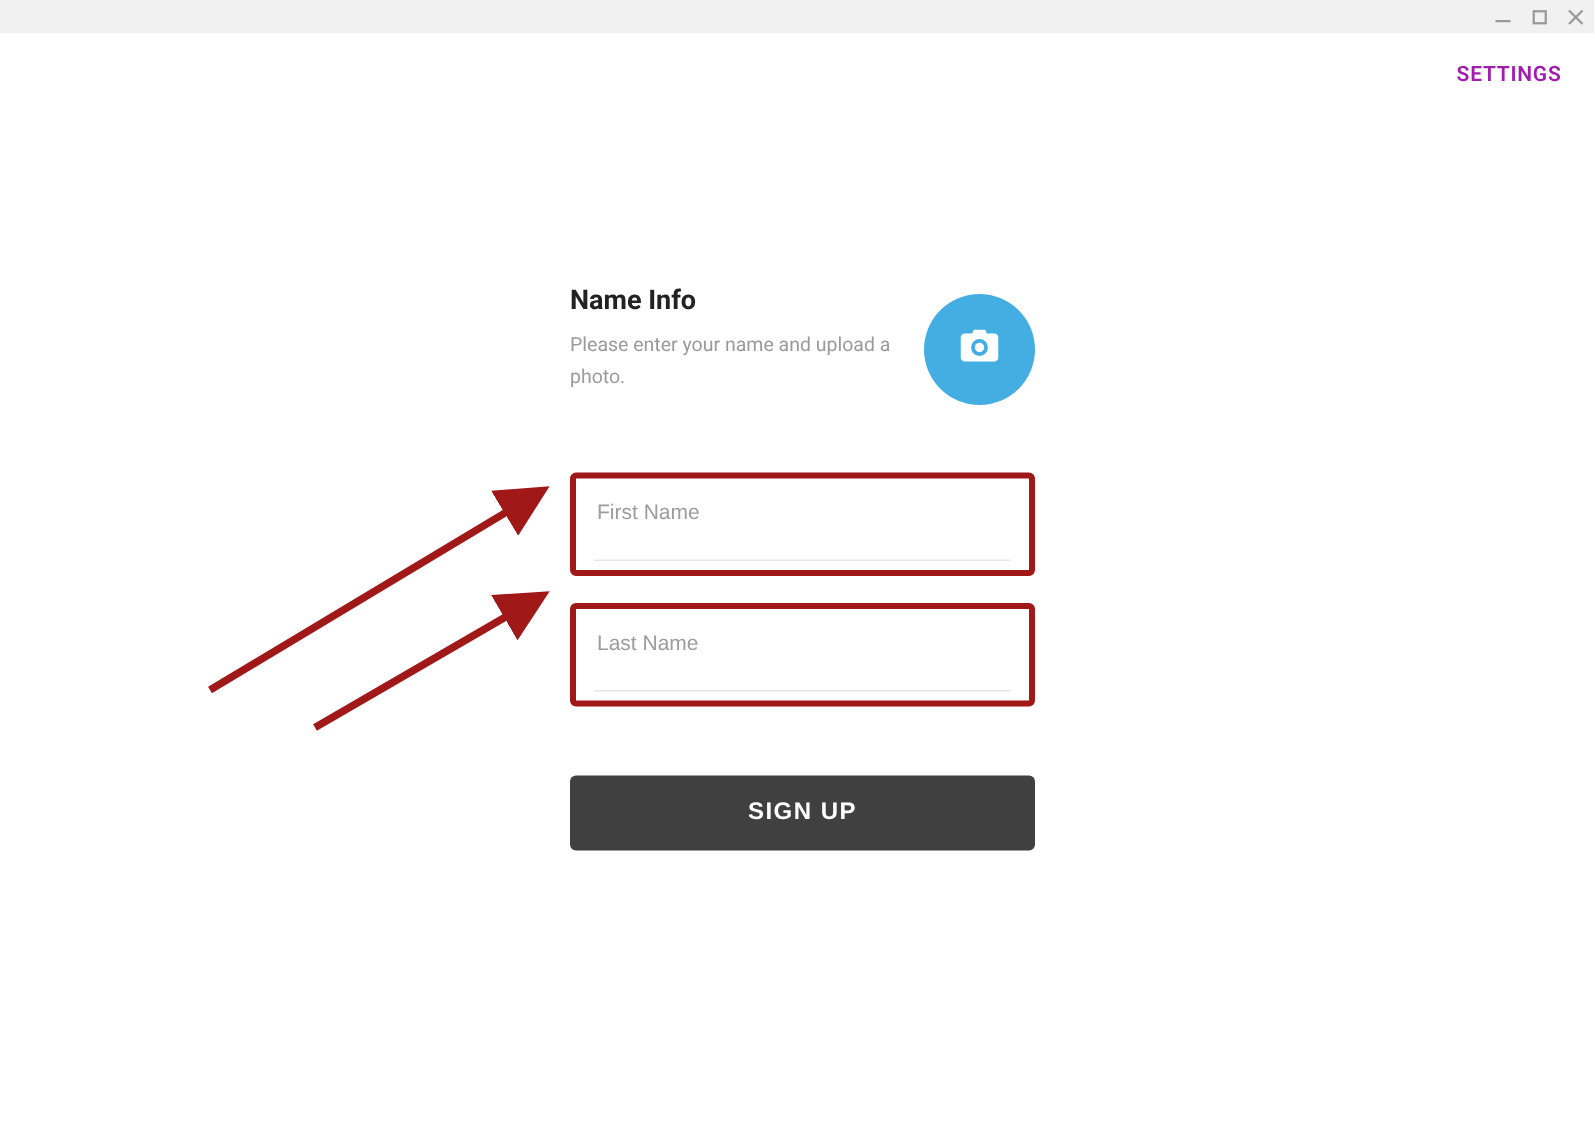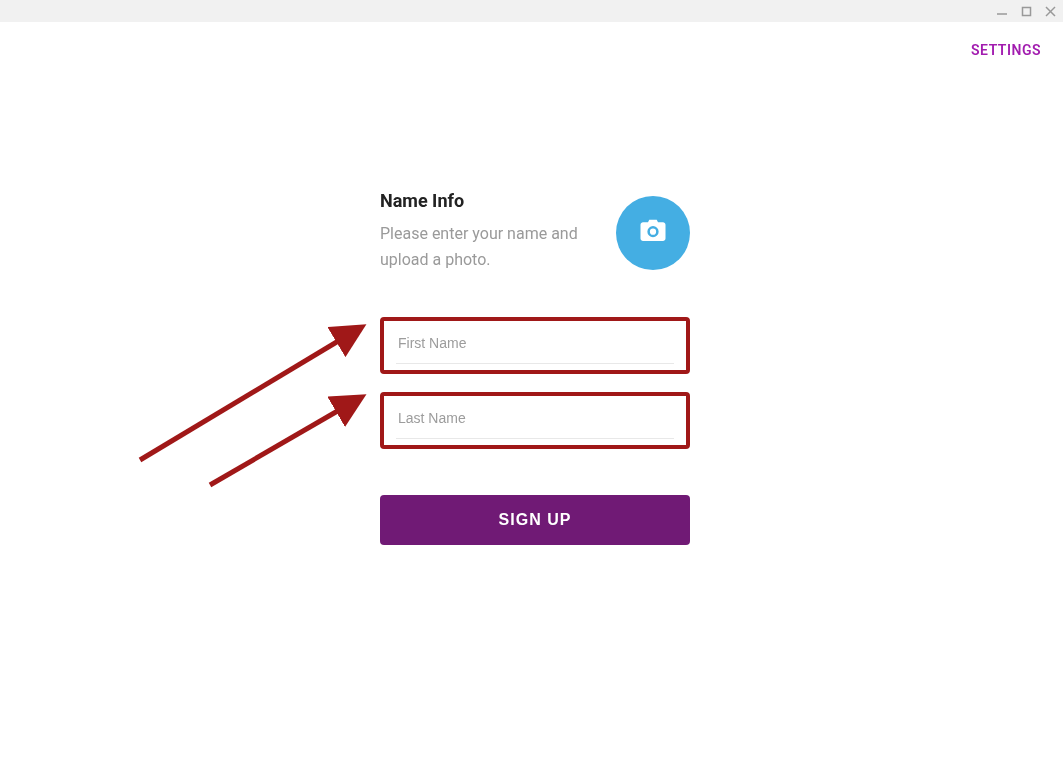--- a/index.html
+++ b/index.html
@@ -59,21 +59,21 @@
       flex: 1;
       padding-right: 10px;
     }
     .form-title {
       font-size: 18px;
       font-weight: 700;
       color: #222;
       margin-bottom: 10px;
     }
     .form-subtitle {
-      font-size: 16px;
+      font-size: 13px;
       color: #9a9a9a;
       line-height: 1.6;
     }
     .photo-btn {
       width: 74px;
       height: 74px;
       border-radius: 50%;
       background: #44aee3;
       display: flex;
       align-items: center;
@@ -84,33 +84,33 @@
     .field-box {
       border: 4px solid #a01818;
       border-radius: 4px;
       padding: 10px 12px 6px 12px;
       margin-bottom: 18px;
     }
     .text-input {
       width: 100%;
       border: none;
       border-bottom: 1px solid #e8e8e8;
-      padding: 4px 2px 12px 2px;
+      padding: 4px 2px 24px 2px;
       font-size: 14px;
       color: #333;
       outline: none;
       background: transparent;
     }
     .text-input::placeholder {
       color: #9c9c9c;
     }
     .signup-btn {
       width: 100%;
       height: 50px;
-      background: #701a75;
+      background: #404040;
       color: #ffffff;
       border: none;
       border-radius: 4px;
       font-size: 16px;
       font-weight: 600;
       letter-spacing: 1px;
       cursor: pointer;
       margin-top: 28px;
     }
     .arrow-svg {

